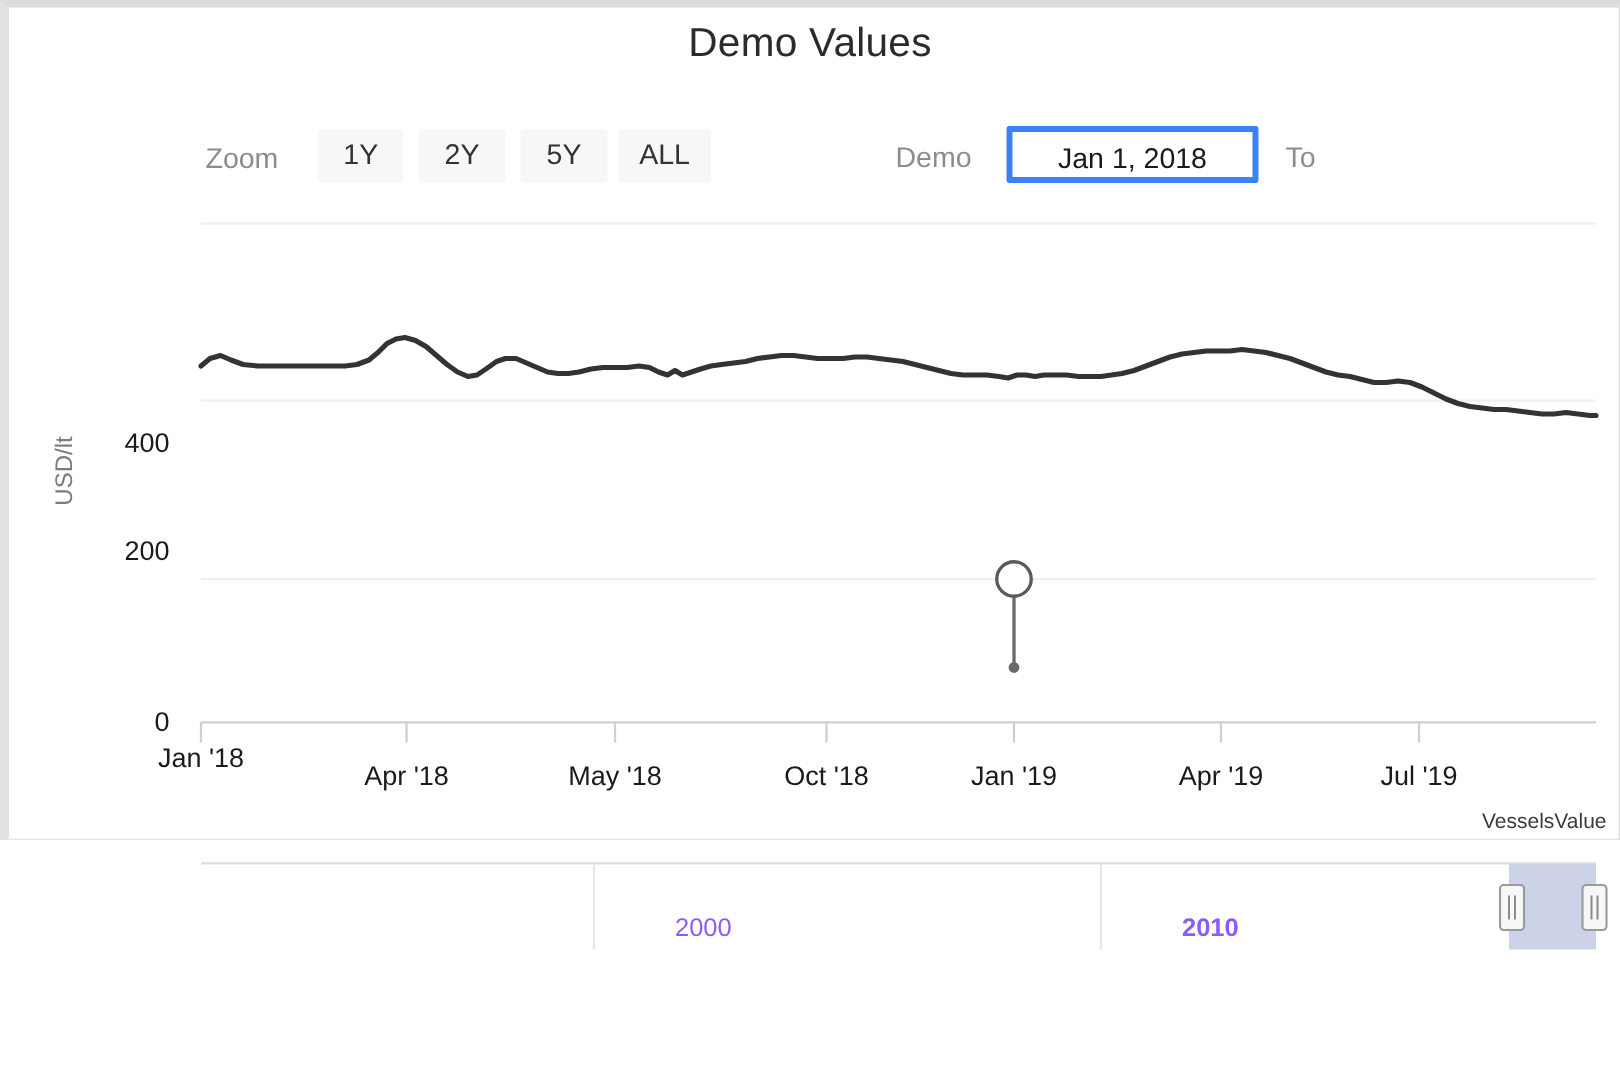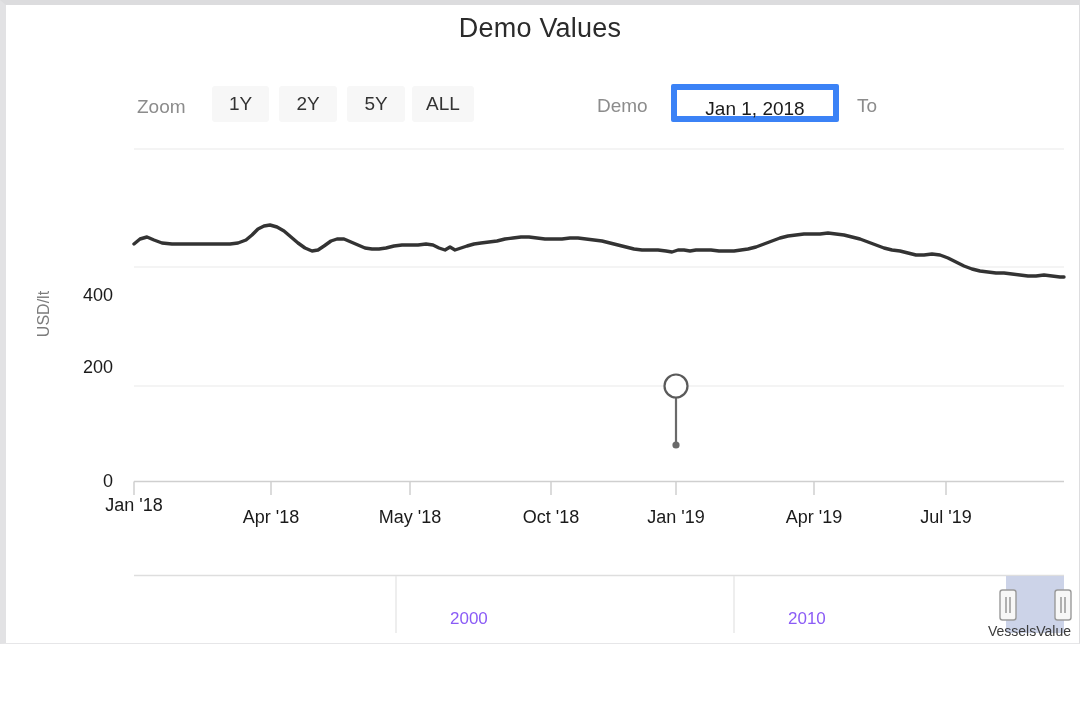--- a/index.html
+++ b/index.html
@@ -9,21 +9,21 @@
   }
   body {
     width: 1080px;
     height: 720px;
     font-family: "Liberation Sans", sans-serif;
     overflow: hidden;
   }
   #stage {
     position: relative;
     width: 1080px;
-    height: 644px;
+    height: 560px;
     background: #ffffff;
     box-sizing: border-box;
     border-left: 6px solid #e2e2e4;
     border-top: 5px solid #dcdcde;
     border-right: 1px solid #dddddf;
     border-bottom: 1px solid #e6e6e8;
   }
 
   
   .chart-title {
@@ -85,21 +85,21 @@
     left: 851px;
     top: 11px;
     font-size: 19px;
     color: #8c8c8c;
   }
   .date-input {
     position: absolute;
     top: 0px;
     height: 38px;
     background: #ffffff;
-    border: 6px solid #3b82f6;
+    border: 4px solid #3b82f6;
     border-radius: 2px;
     font-family: "Liberation Sans", sans-serif;
     font-size: 19px;
     color: #1a1a1a;
     text-align: center;
     line-height: 38px;
     box-sizing: border-box;
     cursor: text;
   }
   .date-input.from-input { left: 665px; width: 168px; }
@@ -286,18 +286,18 @@
 
     <div class="x-tick" style="left:68px; top:490px;">Jan '18</div>
     <div class="x-tick" style="left:205px; top:502px;">Apr '18</div>
     <div class="x-tick" style="left:344px; top:502px;">May '18</div>
     <div class="x-tick" style="left:485px; top:502px;">Oct '18</div>
     <div class="x-tick" style="left:610px; top:502px;">Jan '19</div>
     <div class="x-tick" style="left:748px; top:502px;">Apr '19</div>
     <div class="x-tick" style="left:880px; top:502px;">Jul '19</div>
 
     <div class="nav-tick" style="left:400px; top:604px;">2000</div>
-    <div class="nav-tick" style="left:738px; top:604px;">2010</div>
+    <div class="nav-tick" style="left:738px; top:604px;font-weight:bold;">2010</div>
   </div>
 
 
   <div class="credits">VesselsValue</div>
 </div>
 
 </body></html>

